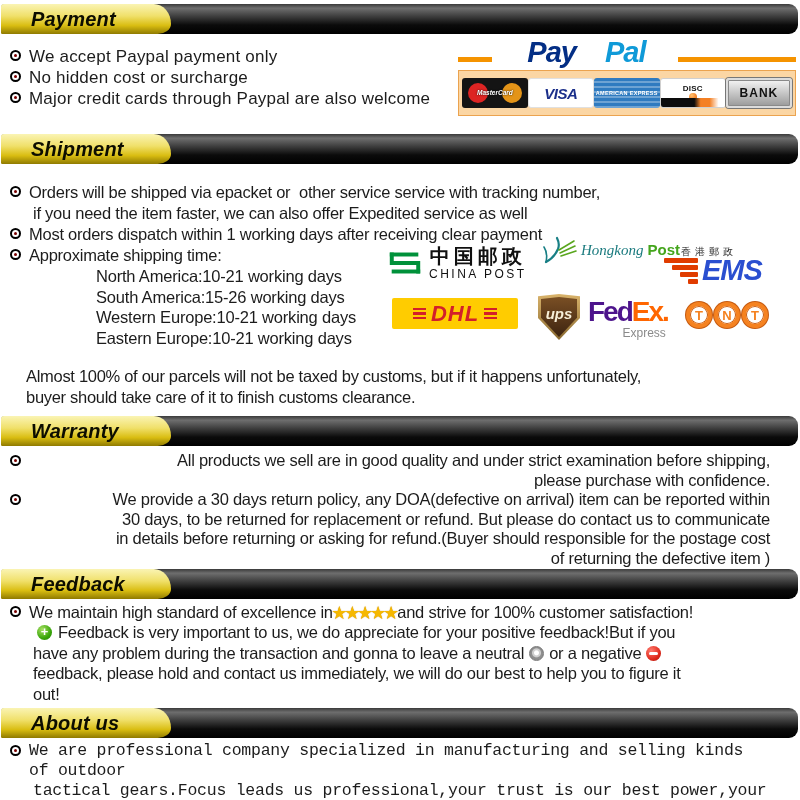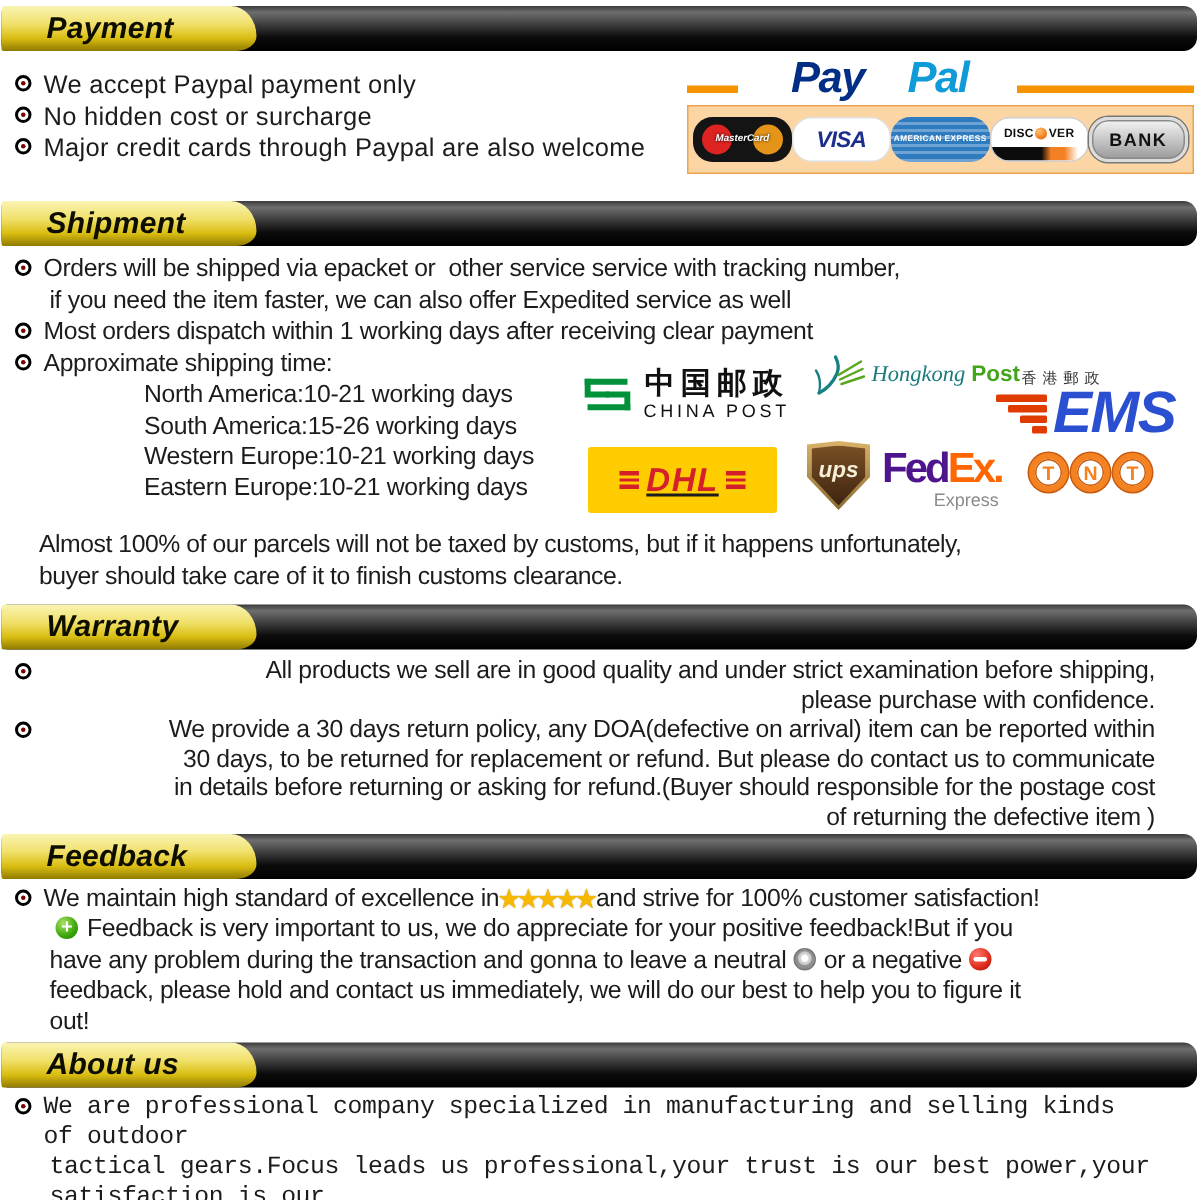--- a/index.html
+++ b/index.html
@@ -29,64 +29,64 @@
   
   .paypal-area{position:absolute;left:458px;top:2px;width:338px;}
   .pp-row{display:flex;align-items:center;justify-content:center;gap:29px;}
   .pp-dash{height:5px;background:#f59300;}
   .pp-dash.l{width:38px;margin-top:14px;margin-right:6px;}
   .pp-dash.r{width:130px;margin-top:14px;margin-left:4px;}
   .pp-text{font-style:italic;font-weight:700;font-size:29px;letter-spacing:-1px;}
   .pp-pay{color:#032e85;} .pp-pal{color:#0f9ad8;}
   .card-strip{margin-top:1px;background:#fbd6a4;border:1px solid #eba34f;height:44px;
       display:flex;align-items:center;justify-content:space-evenly;padding:0 3px;}
-  .card{width:73px;height:30px;border-radius:13px;position:relative;overflow:hidden;box-sizing:border-box;}
+  .card{width:73px;height:30px;border-radius:3px;position:relative;overflow:hidden;box-sizing:border-box;}
   .card-mc{background:#141414;}
   .mc-c{position:absolute;top:5px;width:20px;height:20px;border-radius:50%;}
   .mc-red{left:6px;background:#dd2423;}
   .mc-org{right:6px;background:#f6a019;opacity:.92;}
   .mc-txt{position:absolute;left:0;right:0;top:11px;text-align:center;color:#fff;
       font-style:italic;font-weight:700;font-size:6.5px;text-shadow:0 0 2px #000;}
   .card-visa{background:#fff;border:1px solid #e0e0e0;display:flex;align-items:center;justify-content:center;
       font-style:italic;font-weight:700;font-size:15px;color:#1b2f8a;letter-spacing:-.5px;}
   .card-amex{background:#2f7bc0 repeating-linear-gradient(0deg,rgba(255,255,255,.30) 0 2px,transparent 2px 5px);
       display:flex;align-items:center;justify-content:center;color:#fff;font-weight:700;font-size:5.5px;
       text-align:center;letter-spacing:.3px;}
   .card-disc{background:#fff;border:1px solid #cfcfcf;}
   .disc-row{display:flex;align-items:center;justify-content:center;margin-top:5px;
-      font-weight:700;font-size:8px;color:#101010;letter-spacing:.2px;}
+      font-weight:700;font-size:8px;color:#101010;letter-spacing:.2px;flex-direction:column;}
   .disc-ball{width:8px;height:8px;border-radius:50%;margin:0 1px;
       background:radial-gradient(circle at 35% 30%,#ffc171,#f48024 60%,#c85a00);}
   .disc-strip{position:absolute;left:0;right:0;bottom:0;height:9px;
       background:linear-gradient(90deg,#0c0c0c 0 52%,#f48024 62% 76%,#fff 90%);}
   .card-bank{background:linear-gradient(180deg,#f4f4f4,#9a9a9a);border:2px solid #dcdcdc;
       box-shadow:inset 0 0 0 1px #8a8a8a,0 0 0 1px #777;display:flex;align-items:center;justify-content:center;
       font-weight:700;font-size:12px;color:#111;letter-spacing:1px;}
   
-  #shipment-body{position:relative;padding-top:5px;box-sizing:border-box;}
+  #shipment-body{position:relative;padding-top:18px;box-sizing:border-box;}
   .times{padding-left:88px;}
   .times .t-line{line-height:20.5px;font-size:16.5px;letter-spacing:-.2px;}
   .customs{margin-top:18px;padding-left:18px;line-height:21px;font-size:16.5px;letter-spacing:-.3px;}
   
   .logo{position:absolute;display:flex;align-items:center;}
   .cp-logo{left:388px;top:82px;gap:7px;}
   .cp-texts{display:flex;flex-direction:column;align-items:center;line-height:1;}
   .cp-cn{font-weight:700;font-size:20px;letter-spacing:4px;color:#101010;}
   .cp-en{font-weight:400;font-size:12px;letter-spacing:2.5px;color:#101010;margin-top:2px;}
   .hk-logo{left:540px;top:72px;align-items:center;gap:1px;}
   .hk-row{display:flex;align-items:baseline;gap:4px;line-height:1;}
   .hk-name{font-family:"Liberation Serif",serif;font-style:italic;font-size:15px;color:#1a7a7e;}
   .hk-post{font-weight:700;font-size:15px;color:#44a51c;}
   .hk-cn{font-size:10px;letter-spacing:4px;color:#333;margin-top:3px;}
   .ems-logo{left:664px;top:90px;gap:4px;}
   .ems-stripes{display:flex;flex-direction:column;align-items:flex-end;gap:2px;}
   .ems-bar{height:5px;background:#e03c00;border-radius:1px;}
-  .ems-text{font-style:italic;font-weight:700;font-size:39px;color:#2a4fd0;letter-spacing:-1px;}
-  .dhl-logo{left:392px;top:134px;width:126px;height:44px;background:#ffcc00;border-radius:2px;
-      justify-content:center;gap:5px;text-decoration:underline;}
+  .ems-text{font-style:italic;font-weight:700;font-size:29px;color:#2a4fd0;letter-spacing:-1px;}
+  .dhl-logo{left:392px;top:134px;width:126px;height:31px;background:#ffcc00;border-radius:2px;
+      justify-content:center;gap:5px;}
   .dhl-lines{display:flex;flex-direction:column;gap:2px;}
   .dhl-lines i{display:block;width:13px;height:2.5px;background:#d3202a;}
   .dhl-text{font-style:italic;font-weight:700;font-size:22px;color:#d3202a;letter-spacing:1px;}
   .ups-logo{left:538px;top:130px;}
   .ups-outer{width:42px;height:46px;background:linear-gradient(180deg,#d9b36b,#8a6a30);
       clip-path:polygon(0 5%,50% 0,100% 5%,100% 52%,50% 100%,0 52%);
       display:flex;align-items:flex-start;justify-content:center;}
   .ups-inner{width:36px;height:40px;margin-top:3px;background:linear-gradient(180deg,#7a4f24,#3d2410);
       clip-path:polygon(0 5%,50% 0,100% 5%,100% 52%,50% 100%,0 52%);
       display:flex;align-items:center;justify-content:center;}

